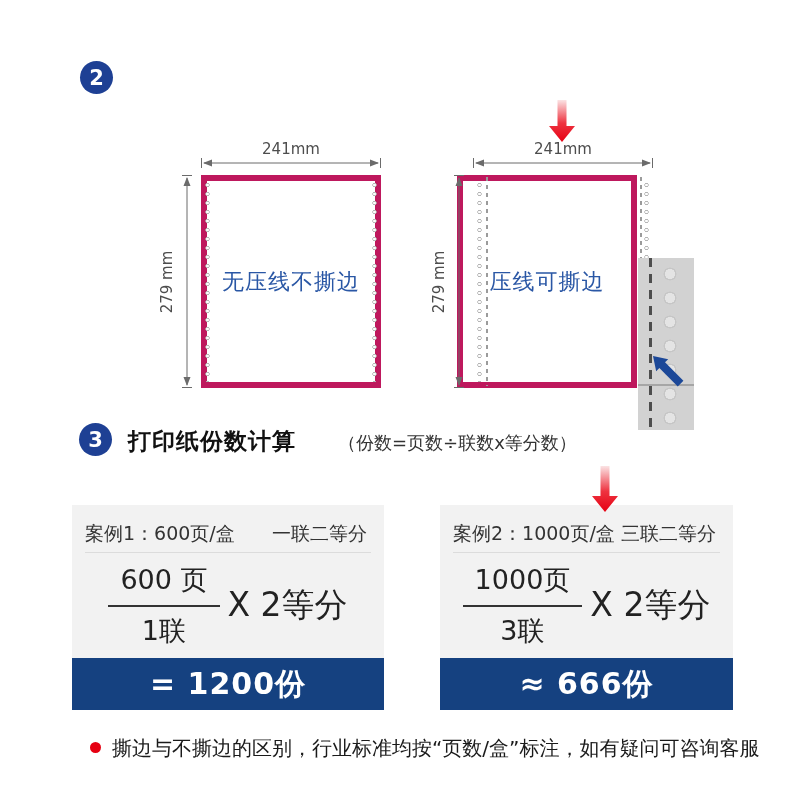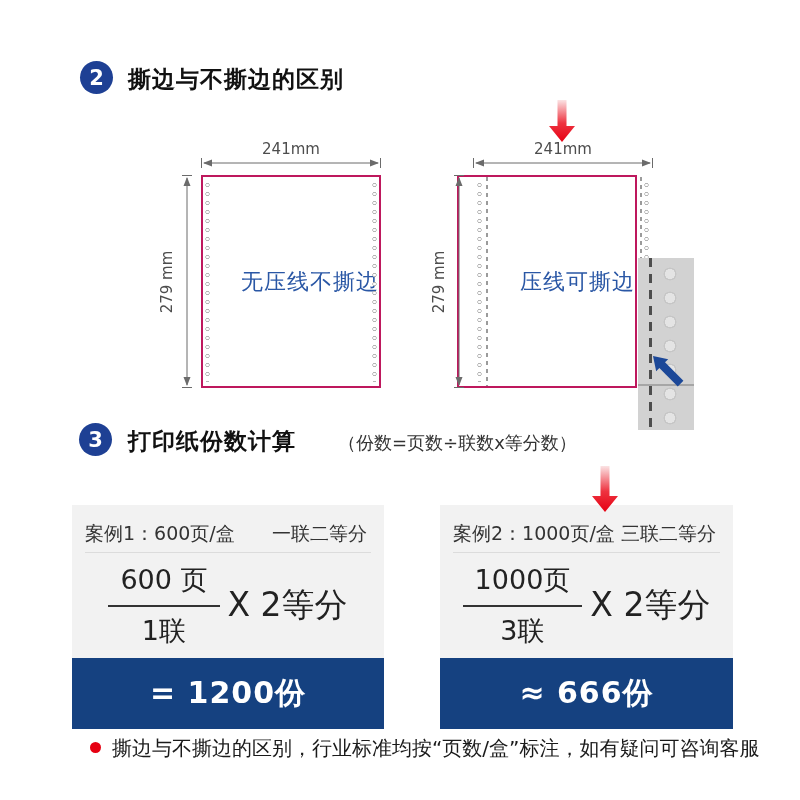--- a/index.html
+++ b/index.html
@@ -10,22 +10,22 @@
   .abs{position:absolute;}
   
   .badge{
     width:33px;height:33px;border-radius:50%;background:#1e4094;color:#fff;
     font-size:21px;font-weight:bold;display:flex;align-items:center;justify-content:center;
   }
   .sec-title{font-size:23px;font-weight:bold;color:#111;letter-spacing:1px;white-space:nowrap;}
   .formula-note{font-size:18px;color:#333;white-space:nowrap;}
   
   .paper{
-    background:#fff;border:2px solid #be185d;box-sizing:border-box;
-    display:flex;align-items:center;justify-content:flex-end;
+    background:#fff;border:6px solid #be185d;box-sizing:border-box;
+    display:flex;align-items:center;justify-content:center;
   }
   .paper-label{color:#2a57a5;font-size:22px;font-weight:500;letter-spacing:1px;white-space:nowrap;}
   .holes{
     width:5px;background-repeat:repeat-y;background-size:5px 9px;
     background-image:radial-gradient(circle at 2.5px 4px,#ffffff 0 1.1px,#b5b5b5 1.2px 2px,rgba(0,0,0,0) 2.2px);
   }
   .crease{
     width:2px;background-repeat:repeat-y;background-size:2px 8px;
     background-image:repeating-linear-gradient(to bottom,#9b9b9b 0 4px,rgba(0,0,0,0) 4px 8px);
   }
@@ -51,36 +51,35 @@
   .case-divider{position:absolute;left:13px;right:13px;top:47px;border-top:1px solid #dcdcdc;}
   .case-formula{
     position:absolute;left:0;right:0;top:47px;bottom:0;
     display:flex;align-items:center;justify-content:center;gap:8px;color:#222;
   }
   .frac{text-align:center;font-weight:500;}
   .frac .num{font-size:27px;padding:0 12px 7px;border-bottom:2.5px solid #333;white-space:nowrap;}
   .frac .den{font-size:27px;padding-top:6px;white-space:nowrap;}
   .mult{font-size:33px;font-weight:500;white-space:nowrap;}
   .case-bar{
-    height:71px;background:#154180;color:#fff;display:flex;align-items:center;justify-content:center;
+    height:52px;background:#154180;color:#fff;display:flex;align-items:center;justify-content:center;
     font-size:30px;font-weight:bold;letter-spacing:1px;
   }
   
   .note-dot{width:11px;height:11px;border-radius:50%;background:#e60012;}
   .note-text{font-size:20px;color:#1a1a1a;white-space:nowrap;}
 </style>
 </head>
 <body>
 
 <div class="page">
 
   <div class="abs badge" style="left:80px;top:61px;">
     <span>2</span>
   </div>
-  <div class="abs sec-title" style="left:128px;top:64px;">撕边与不撕边的区别</div>
 
   <div class="abs dim-label" style="left:201px;top:140px;width:180px;">241mm</div>
   <svg class="abs" style="left:201px;top:157px;" width="180" height="12">
     <line x1="0.5" y1="1" x2="0.5" y2="11" stroke="#6b6b6b" stroke-width="1"></line>
     <line x1="179.5" y1="1" x2="179.5" y2="11" stroke="#6b6b6b" stroke-width="1"></line>
     <line x1="3" y1="6" x2="177" y2="6" stroke="#6b6b6b" stroke-width="1"></line>
     <polygon points="2,6 11,2.5 11,9.5" fill="#6b6b6b"></polygon>
     <polygon points="178,6 169,2.5 169,9.5" fill="#6b6b6b"></polygon>
   </svg>
   <div class="abs paper" style="left:201px;top:175px;width:180px;height:213px;">

